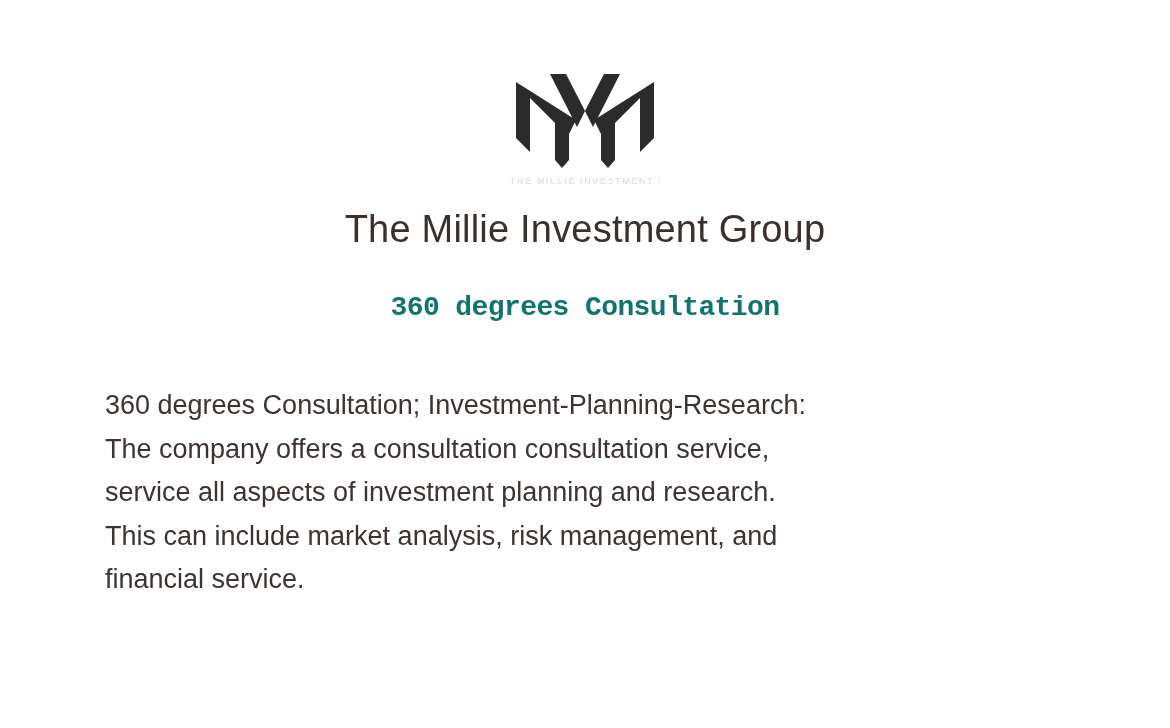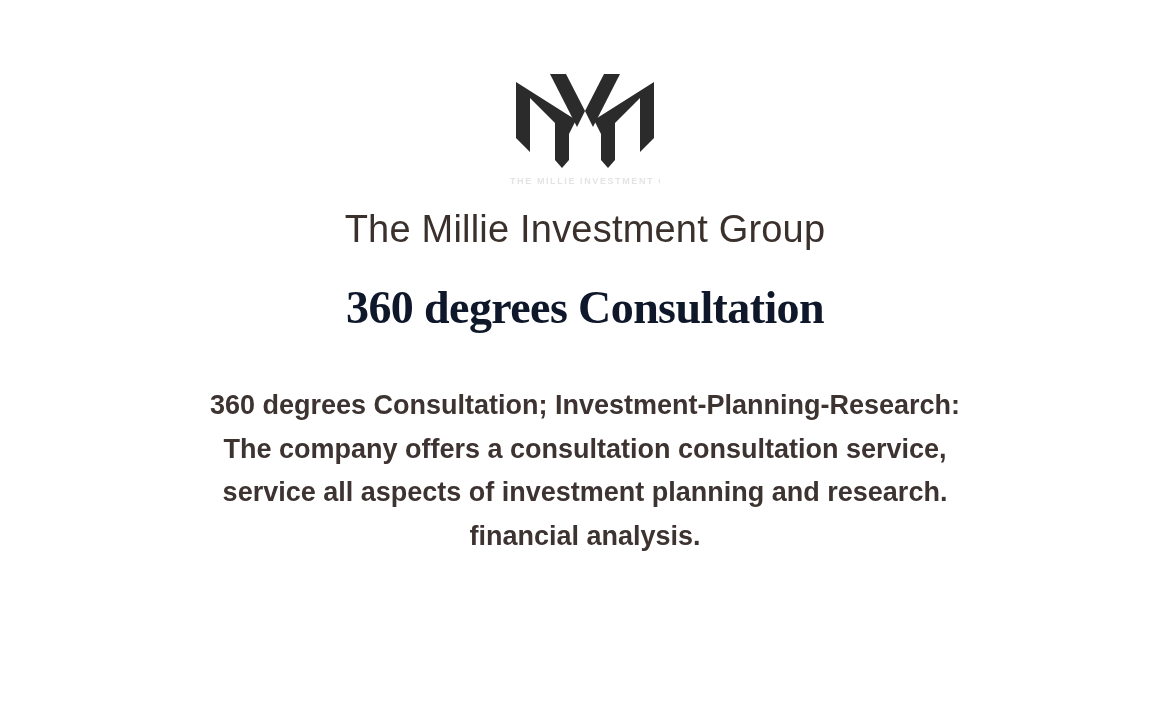--- a/index.html
+++ b/index.html
@@ -59,44 +59,44 @@
     line-height: 46px;
     letter-spacing: 0.2px;
     color: #3a302c;
     text-align: center;
     width: 100%;
   }
 
   
   .headline {
     margin: 32px 0 0 0;
-    font-family: Liberation Serif, serif;
+    font-family: Liberation Mono, monospace;
     font-weight: 700;
-    font-size: 46px;
+    font-size: 28px;
     line-height: 48px;
     letter-spacing: -0.6px;
-    color: #0f172a;
+    color: #0f766e;
     text-align: center;
     width: 1000px;
   }
   .headline .hl-line {
     display: block;
   }
 
   
   .body-copy {
     margin: 52px 0 13px 0;
     width: 960px;
     font-family: "Liberation Sans", sans-serif;
-    font-weight: 700;
+    font-weight: 400;
     font-size: 27px;
     line-height: 43.5px;
     letter-spacing: 0px;
     color: #3d3330;
-    text-align: center;
+    text-align: left;
   }
   .body-copy .bc-line {
     display: block;
   }
 </style>
 </head>
 <body>
 
 <div class="page">
 
@@ -124,16 +124,17 @@
   <h1 class="company-name">The Millie Investment Group</h1>
 
   <h2 class="headline">
     <span class="hl-line">360 degrees Consultation</span>
   </h2>
 
   <p class="body-copy">
     <span class="bc-line">360 degrees Consultation; Investment-Planning-Research:</span>
     <span class="bc-line">The company offers a consultation consultation service,</span>
     <span class="bc-line">service all aspects of investment planning and research.</span>
-    <span class="bc-line">financial analysis.</span>
+    <span class="bc-line">This can include market analysis, risk management, and</span>
+    <span class="bc-line">financial service.</span>
   </p>
 
 </div>
 
 </body></html>

